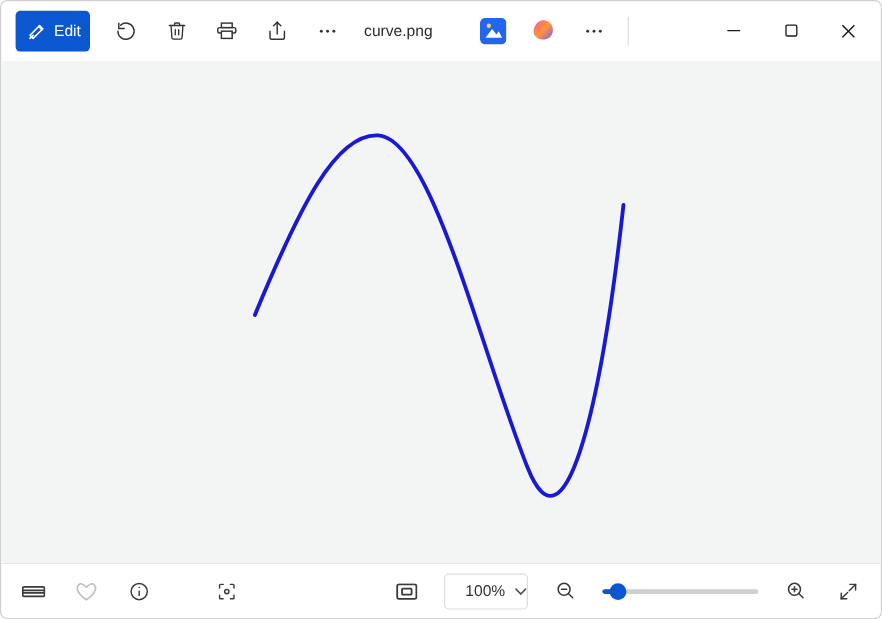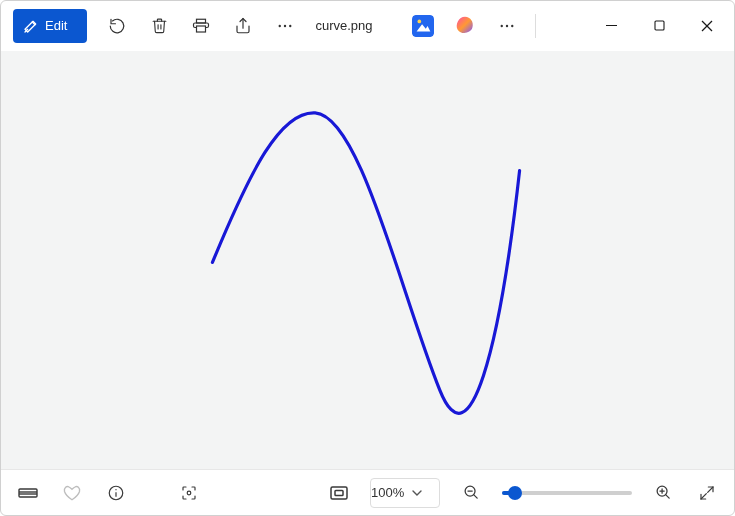--- a/index.html
+++ b/index.html
@@ -22,21 +22,21 @@
     gap:2px;
   }
   .tb-btn {
     height:36px; min-width:40px;
     display:flex; align-items:center; justify-content:center;
     border-radius:4px;
     color:#323232;
   }
   .edit-btn {
     background:#0b57d0; color:#fff;
-    padding:0 20px 0 10px; gap:6px;
+    padding:0 8px 0 10px; gap:6px;
     height:34px; margin-left:8px; margin-right:8px;
     border-radius:4px; font-size:13px;
   }
   .title-filename {
     flex:0 0 auto;
     margin:0 28px 0 8px;
     color:#2b2b2b;
     font-size:13px;
   }
   .spacer { flex:1 1 auto; }
@@ -61,21 +61,21 @@
     border-top:1px solid #e7e7e7;
   }
   .sb-btn {
     height:34px; width:38px;
     display:flex; align-items:center; justify-content:center;
     border-radius:4px; color:#3a3a3a;
   }
   .zoom-select {
     height:30px; width:70px;
     border:1px solid #ddd; border-radius:4px;
-    display:flex; align-items:center; justify-content:flex-start;
+    display:flex; align-items:center; justify-content:flex-end;
     gap:8px; font-size:13px; color:#333;
     margin:0 6px;
   }
   .zoom-slider {
     width:130px; height:4px; background:#cfcfcf; border-radius:2px;
     position:relative; margin:0 6px;
   }
   .zoom-slider .fill { position:absolute; left:0; top:0; bottom:0; width:10%; background:#0b57d0; border-radius:2px; }
   .zoom-slider .thumb {
     position:absolute; top:50%; left:10%;

